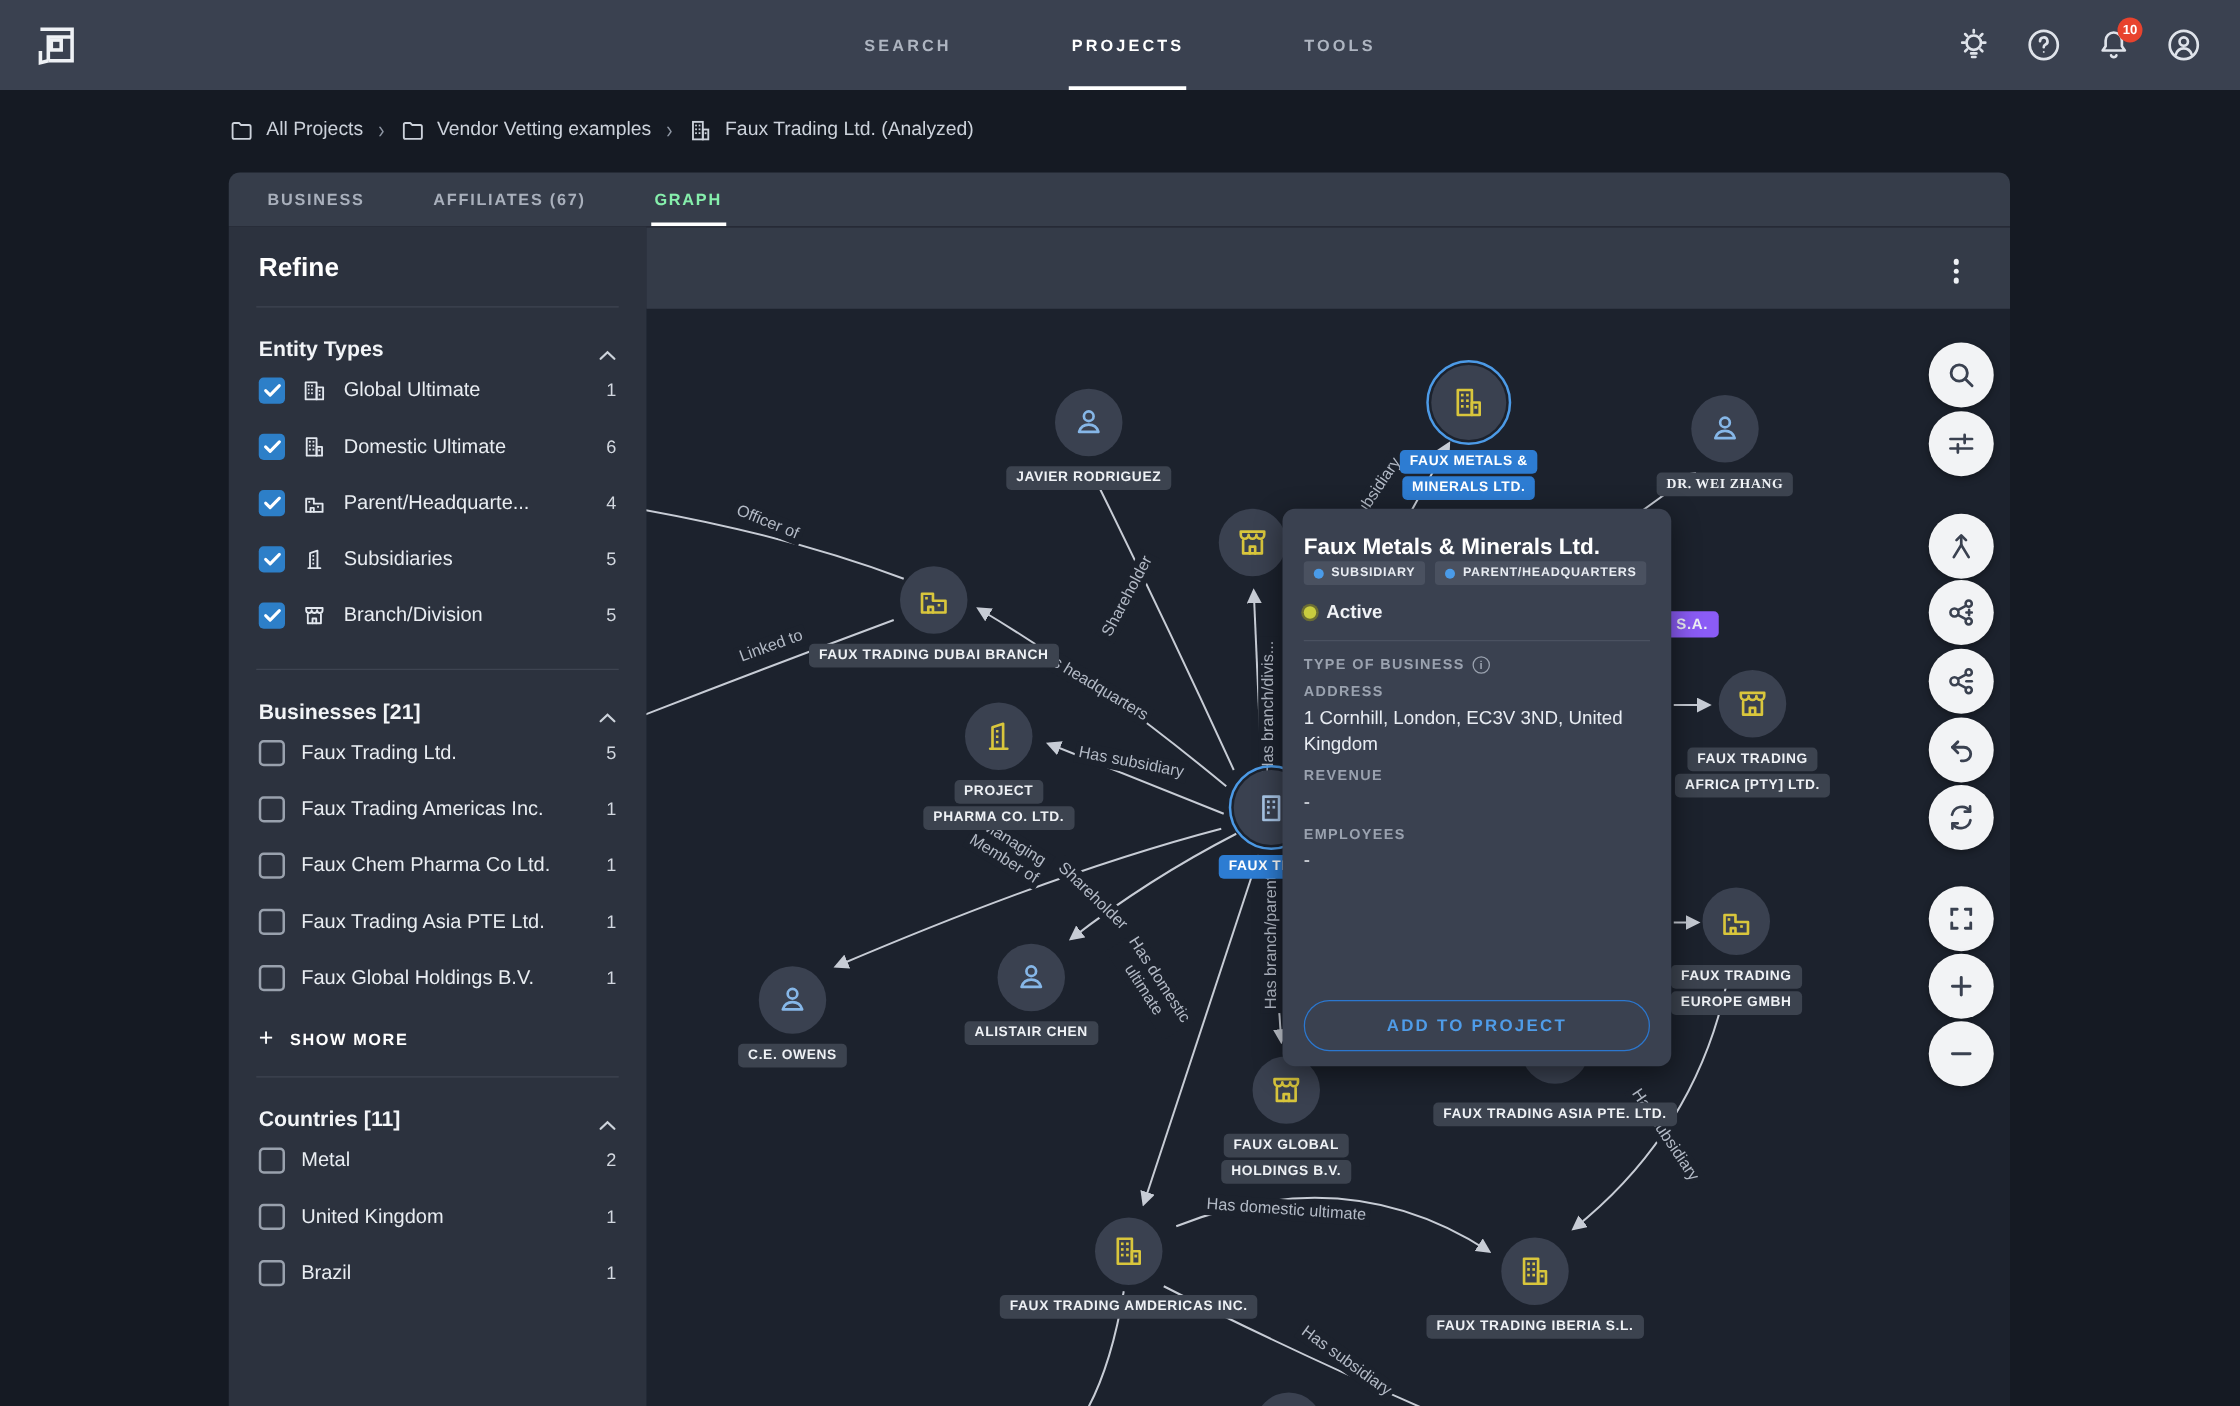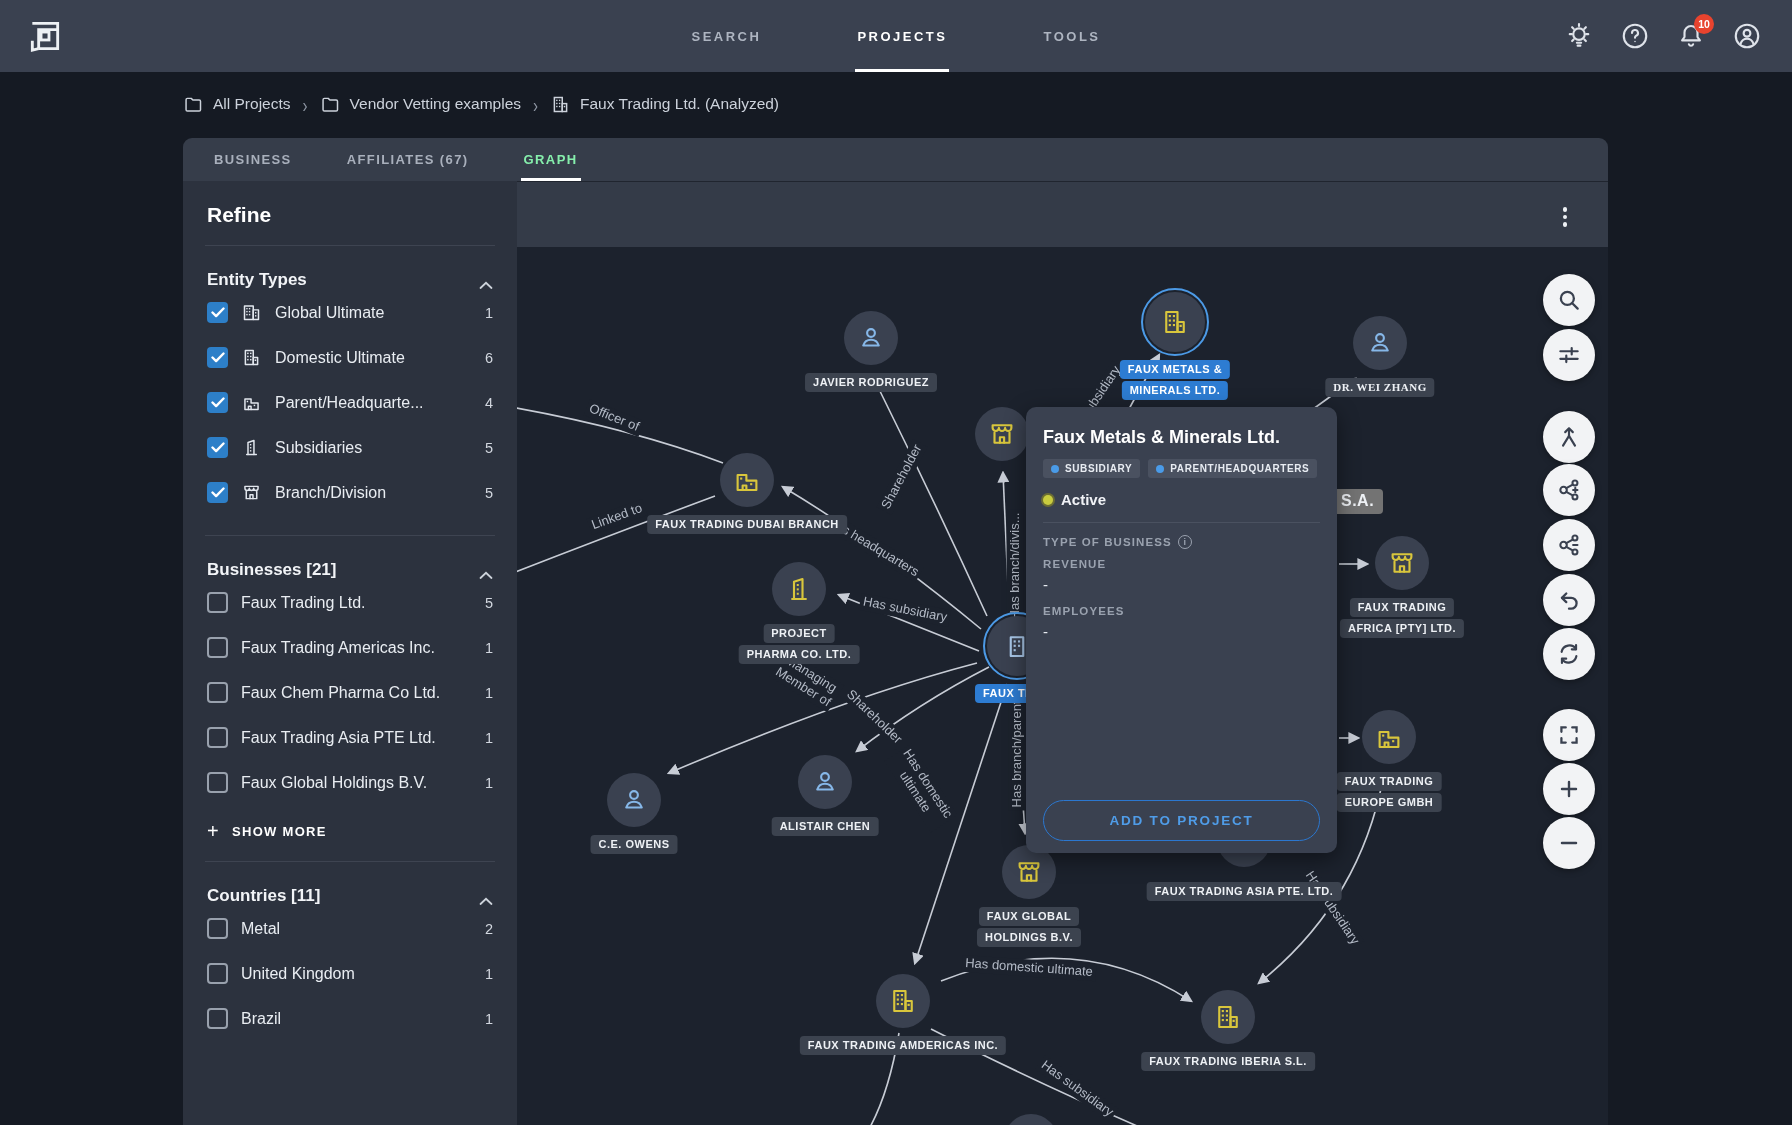--- a/index.html
+++ b/index.html
@@ -73,27 +73,27 @@
   .gnode .circ { position:absolute; border-radius:50%; background:#3a4150;
     display:flex; align-items:center; justify-content:center; cursor:pointer; }
   .gnode.selected .circ { outline:2px solid #4c9ae6; outline-offset:2px; }
   .node-labels { position:absolute; z-index:4; width:max-content; }
   .nlabel { display:block; width:max-content; margin:2px auto; padding:3px 8px 4px 8px; border-radius:4px;
     background:#3c434f; color:#eef1f5; font-size:11px; font-weight:bold; letter-spacing:0.5px;
     white-space:nowrap; }
   .nlabel.blue { background:#2d7cd2; color:#ffffff; }
 
   .float-label { position:absolute; z-index:2; padding:3px 9px 4px 9px; border-radius:4px;
-    background:#737373; color:#eef1f5; font-size:16px; font-weight:bold; letter-spacing:0.5px; }
+    background:#8b5cf6; color:#eef1f5; font-size:12px; font-weight:bold; letter-spacing:0.5px; }
 
   
   .card { position:absolute; left:509px; top:226px; width:311px; height:446px; z-index:10;
     background:#3a4150; border-radius:10px; box-shadow:0 6px 22px rgba(0,0,0,0.45); padding:20px 17px; }
   .card-title { font-size:18px; font-weight:bold; color:#ffffff; }
-  .card-badges { display:flex; gap:8px; margin-top:11px; }
+  .card-badges { display:flex; gap:8px; margin-top:1px; }
   .cbadge { display:flex; align-items:center; gap:6px; background:#4a5160; border-radius:3px;
     padding:4px 8px; font-size:10px; font-weight:bold; letter-spacing:0.6px; color:#e8ecf2; white-space:nowrap; }
   .cbadge .dot { width:8px; height:8px; border-radius:50%; background:#4a9be8; }
   .card-status { display:flex; align-items:center; gap:8px; margin-top:13px;
     color:#f0f2f6; font-size:15px; font-weight:bold; }
   .card-status .sdot { width:10px; height:10px; border-radius:50%; background:#c9cc3f;
     box-shadow:0 0 0 2px #6b6d33; }
   .card-div { height:1px; background:#4a5160; margin:14px 0 12px 0; }
   .cfield { margin-top:9px; }
   .cfield-label { display:flex; align-items:center; gap:6px; font-size:11.5px; font-weight:bold;
@@ -660,20 +660,26 @@
     <div class="card-div"></div>
     <div id="card-fields">
         <div class="cfield">
           <div class="cfield-label">
             <span>TYPE OF BUSINESS</span>
             <span class="info">i</span>
           </div>
         </div>
         <div class="cfield">
           <div class="cfield-label">
+            <span>ADDRESS</span>
+          </div>
+          <div class="cfield-value">1 Cornhill, London, EC3V 3ND, United Kingdom</div>
+        </div>
+        <div class="cfield">
+          <div class="cfield-label">
             <span>REVENUE</span>
           </div>
           <div class="cfield-value">-</div>
         </div>
         <div class="cfield">
           <div class="cfield-label">
             <span>EMPLOYEES</span>
           </div>
           <div class="cfield-value">-</div>
         </div>

